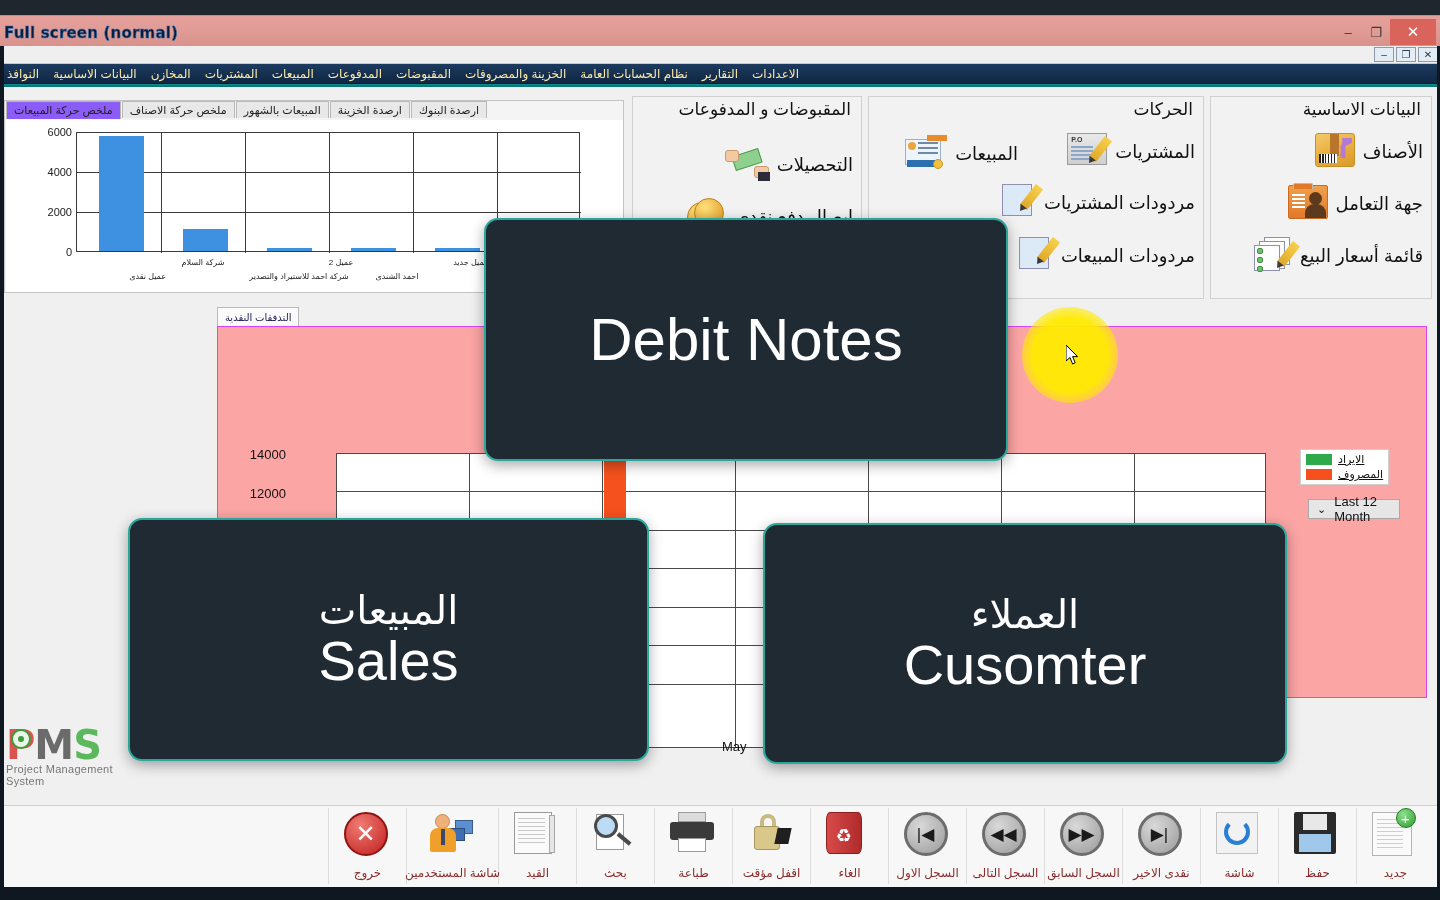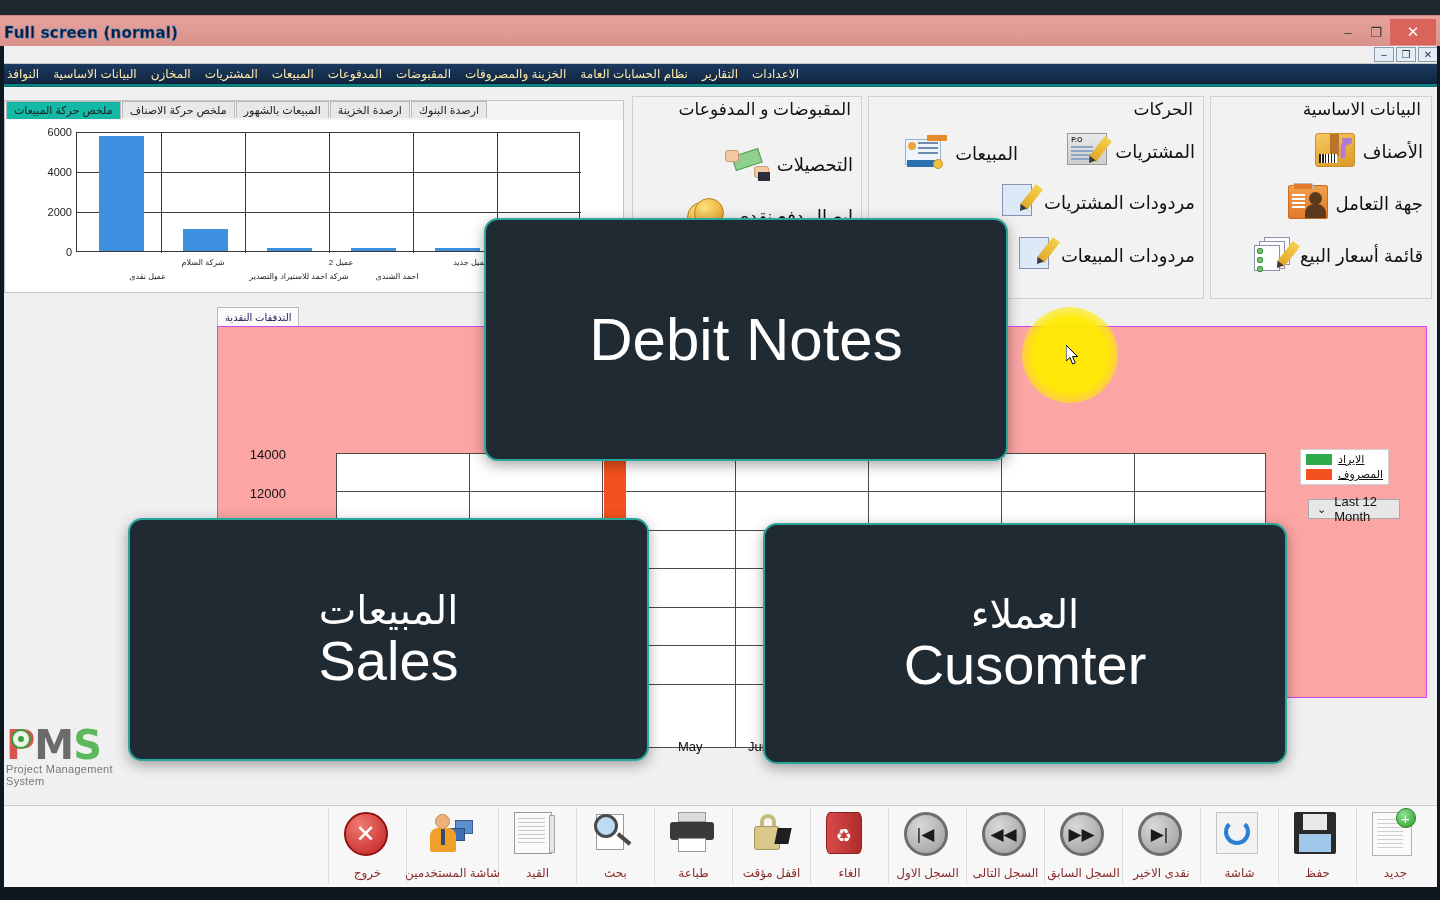--- a/index.html
+++ b/index.html
@@ -139,39 +139,39 @@
 
   
   .tabpanel { position: absolute; background: #f4f4f4; border: 1px solid #c4c4c4; }
   .tabstrip { position: absolute; top: 0; right: 0; left: 0; height: 18px;
     display: flex; flex-direction: row-reverse; direction: rtl; padding-right: 2px; }
   .tab {
     height: 17px; padding: 0 7px; font-size: 11px; color: #222;
     border: 1px solid #b9b9b9; border-bottom: none; background: #e8e8e8;
     display: flex; align-items: center; margin-left: 1px; white-space: nowrap;
   }
-  .tab.active { background: #14b8a6; height: 18px; font-weight: 500; }
+  .tab.active { background: #8b5cf6; height: 18px; font-weight: 500; }
 
   
   .barchart { position: absolute; background: #fff; }
   .bc-axis-lbl { position: absolute; font-size: 11px; color: #222; text-align: right; }
   .bc-grid-v { position: absolute; width: 1px; background: #3a3a3a; }
   .bc-grid-h { position: absolute; height: 1px; background: #3a3a3a; }
   .bc-bar { position: absolute; background: #3e90e0; bottom: 0; }
   .bc-cat { position: absolute; font-size: 8px; color: #222; direction: rtl; white-space: nowrap; text-align:center;}
 
   
   .lc-tab {
     position: absolute; left: 3px; top: 2px; height: 19px; padding: 0 7px;
     font-size: 10px; color: #1a1a5a; background: #fbfbfb; border: 1px solid #b9b9b9; border-bottom: none;
     display: flex; align-items: center; direction: rtl;
   }
   .lc-plot { position: absolute; background: #fff; }
   .lc-y { position: absolute; font-size: 13px; color: #111; text-align: right; width: 60px; }
-  .lc-x { position: absolute; font-size: 13px; color: #111; }
+  .lc-x { position: absolute; font-size: 13px; color: #111; margin-left: 44px; }
   .gl-h { position: absolute; height: 1px; background: #4a4a4a; }
   .gl-v { position: absolute; width: 1px; background: #4a4a4a; }
   .area-orange { position: absolute; background: #f4511e; }
   .area-green { position: absolute; background: #2faa4a; }
 
   .legend-box {
     position: absolute; background: #fff; border: 1px solid #cfcfcf;
     padding: 3px 5px; display: flex; flex-direction: column; gap: 2px;
   }
   .lg-row { display: flex; flex-direction: row-reverse; align-items: center; gap: 6px; direction: rtl; }

